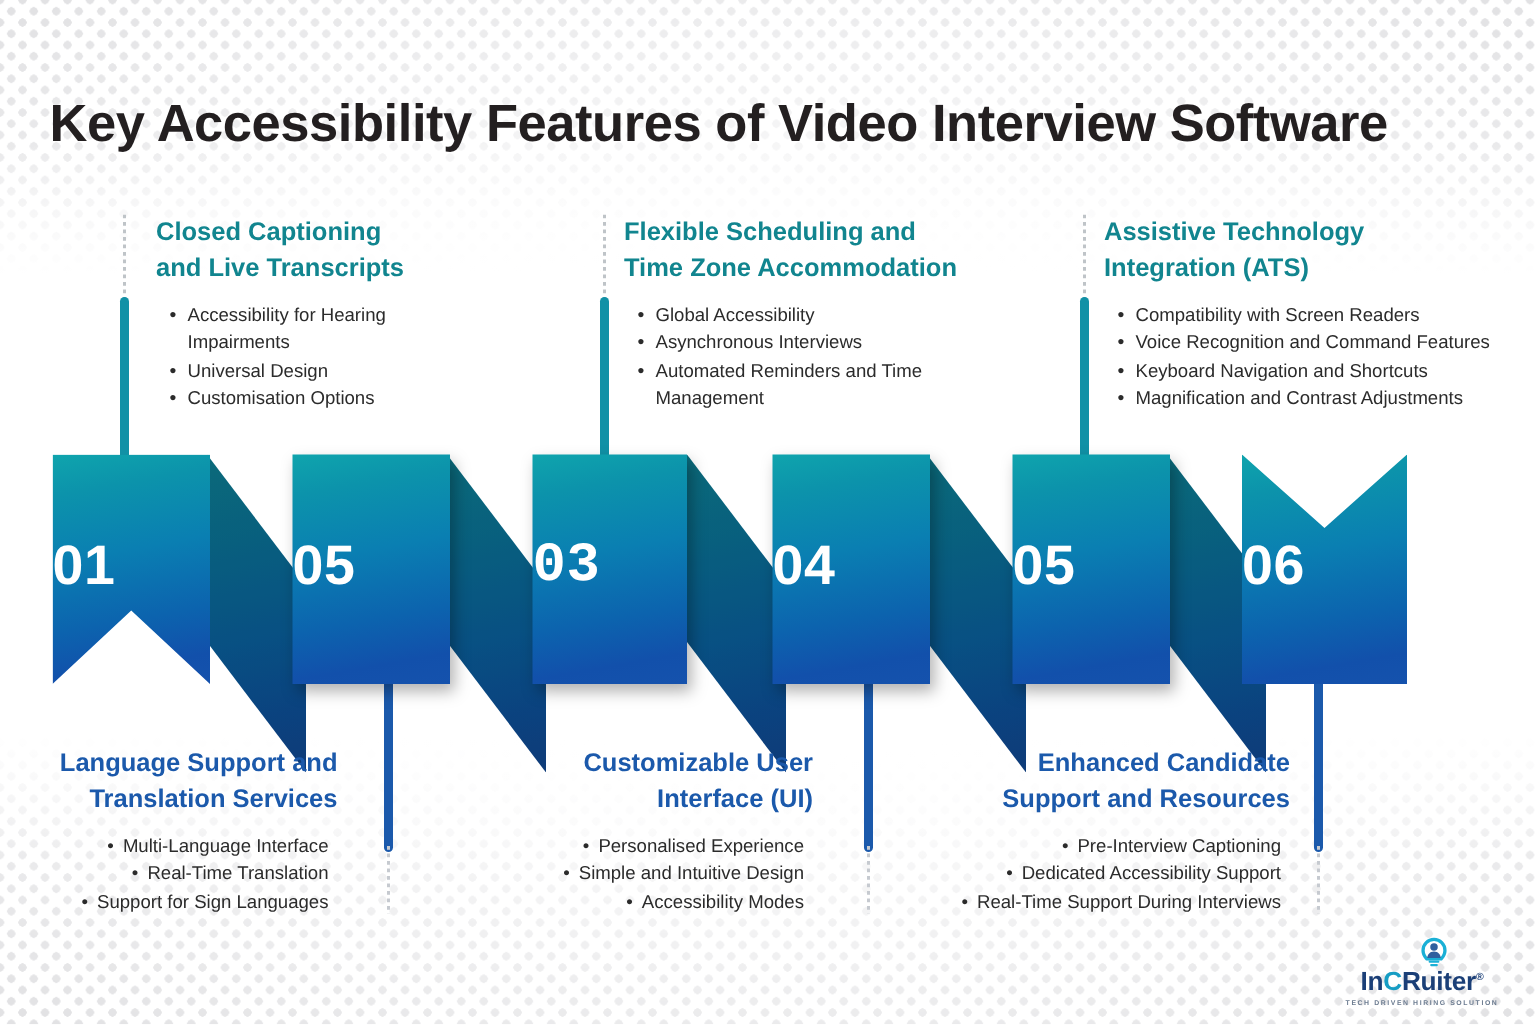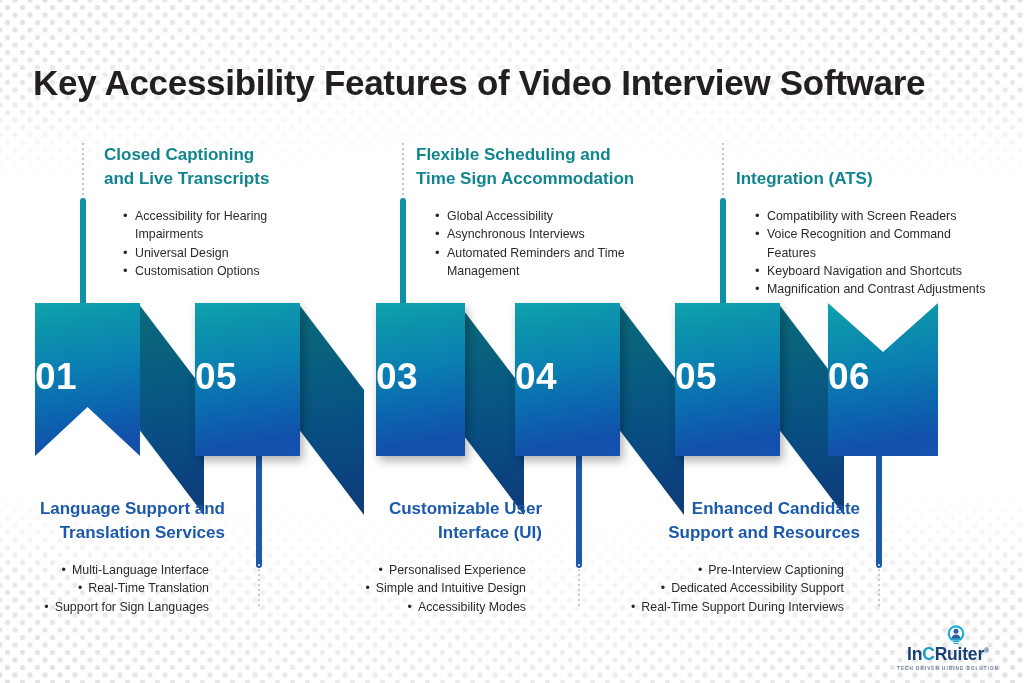--- a/index.html
+++ b/index.html
@@ -83,21 +83,21 @@
 
   
   .label{position:absolute;}
   .label h3{
     margin:0 0 10px 0;
     font-size:17px;font-weight:bold;line-height:1.42;
   }
   .label.top h3{color:#11858f;}
   .label.bottom h3{color:#1b59ab;}
   .label ul{
-    margin:16px;padding:0;list-style:none;
+    margin:6px;padding:0;list-style:none;
   }
   .label li{
     font-size:12.4px;color:#2b2b2b;line-height:1.47;
     position:relative;
   }
   .label.top ul{padding-left:15px;}
   .label.top li:before{
     content:"\2022";position:absolute;left:-12px;top:-1px;color:#2b2b2b;font-size:13px;
   }
   .label.bottom{text-align:right;}
@@ -157,21 +157,21 @@
 
   <div class="conn blue" style="left:876px;top:450px;height:118px;"></div>
   <div class="conn-dot blue" style="left:878px;top:564px;height:45px;"></div>
 
   <div class="banner notch-bottom" style="left:35px;top:303px;width:105px;height:153px;">
     <div class="num">01</div>
   </div>
   <div class="banner" style="left:195px;top:303px;width:105px;height:153px;">
     <div class="num">05</div>
   </div>
-  <div class="banner" style="left:376px;top:303px;width:89px;height:153px;">
+  <div class="banner" style="left:355px;top:303px;width:103px;height:153px;font-family:Liberation Mono, monospace;">
     <div class="num">03</div>
   </div>
   <div class="banner" style="left:515px;top:303px;width:105px;height:153px;">
     <div class="num">04</div>
   </div>
   <div class="banner" style="left:675px;top:303px;width:105px;height:153px;">
     <div class="num">05</div>
   </div>
   <div class="banner notch-top" style="left:828px;top:303px;width:110px;height:153px;">
     <div class="num">06</div>
@@ -185,32 +185,32 @@
     <ul>
       <li>Accessibility for Hearing Impairments</li>
       <li>Universal Design</li>
       <li>Customisation Options</li>
     </ul>
   </div>
 
   <div class="label top" style="left:416px;top:143px;width:230px;">
     <h3>
       <span>Flexible Scheduling and</span><br>
-      <span>Time Sign Accommodation</span>
+      <span>Time Zone Accommodation</span>
     </h3>
     <ul>
       <li>Global Accessibility</li>
       <li>Asynchronous Interviews</li>
       <li>Automated Reminders and Time Management</li>
     </ul>
   </div>
 
   <div class="label top" style="left:736px;top:143px;width:275px;">
     <h3>
-      <br>
+      <span>Assistive Technology</span><br>
       <span>Integration (ATS)</span>
     </h3>
     <ul>
       <li>Compatibility with Screen Readers</li>
       <li>Voice Recognition and Command Features</li>
       <li>Keyboard Navigation and Shortcuts</li>
       <li>Magnification and Contrast Adjustments</li>
     </ul>
   </div>
 

